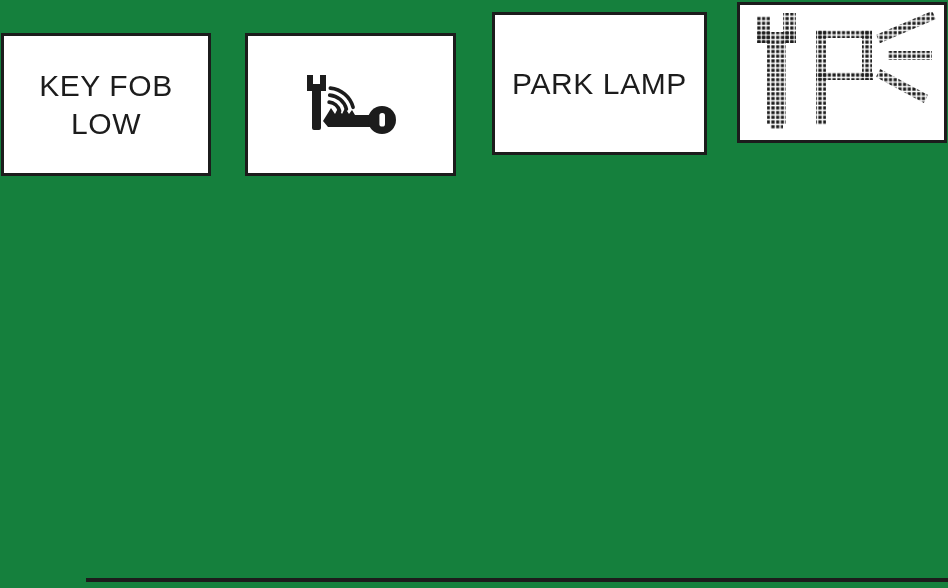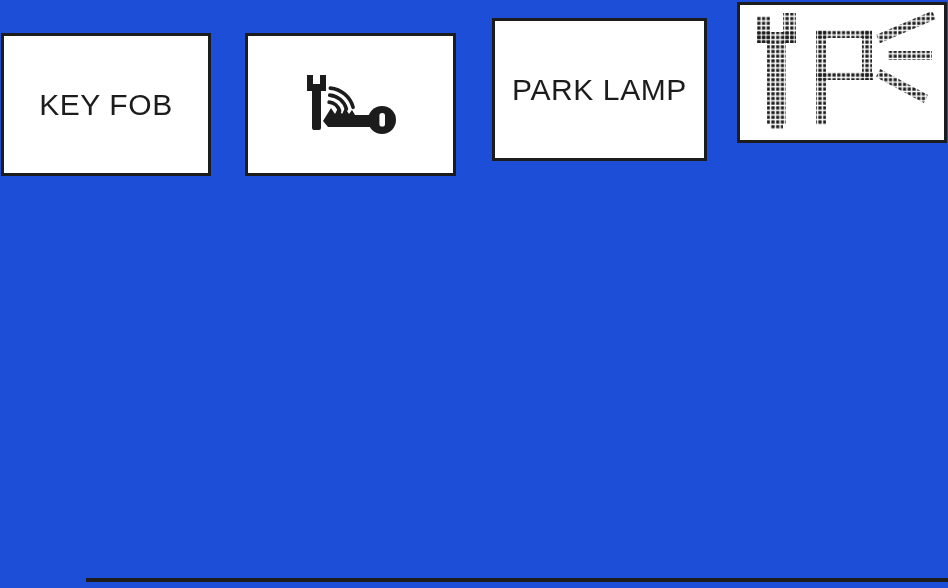--- a/index.html
+++ b/index.html
@@ -4,21 +4,21 @@
 <style>
   html, body {
     margin: 0;
     padding: 0;
     background: #ffffff;
   }
   #page {
     position: relative;
     width: 948px;
     height: 588px;
-    background: #1d4ed8;
+    background: #15803d;
     font-family: "Liberation Sans", sans-serif;
     overflow: hidden;
   }
   .figure-box {
     position: absolute;
     box-sizing: border-box;
     border: 3px solid #1c1c1c;
     background: #ffffff;
     display: flex;
     flex-direction: column;
@@ -27,39 +27,40 @@
   }
   .message-line {
     font-size: 30px;
     line-height: 38px;
     letter-spacing: 0.6px;
     color: #1c1c1c;
     white-space: nowrap;
   }
   #box-keyfob-message { left: 1px;   top: 33px; width: 210px; height: 143px; }
   #box-keyfob-symbol  { left: 245px; top: 33px; width: 211px; height: 143px; }
-  #box-parklamp-message { left: 492px; top: 18px; width: 215px; height: 143px; }
+  #box-parklamp-message { left: 492px; top: 12px; width: 215px; height: 143px; }
   #box-parklamp-symbol  { left: 737px; top: 2px; width: 210px; height: 141px; }
   #box-parklamp-symbol svg { transform: translateX(5px); }
   .footer-rule {
     position: absolute;
     left: 86px;
     top: 578px;
     width: 862px;
     height: 4px;
     background: #1c1c1c;
   }
 </style>
 </head>
 <body>
 
 <div id="page">
 
   <div id="box-keyfob-message" class="figure-box">
     <span class="message-line">KEY FOB</span>
+    <span class="message-line">LOW</span>
   </div>
 
   <div id="box-keyfob-symbol" class="figure-box">
     <span>
       <svg width="100" height="70" viewBox="0 0 100 70" xmlns="http://www.w3.org/2000/svg">
 
         <path d="M6,7 h6 v9 h7 v-9 h6 v16 h-5 v37 a2,2 0 0 1 -2,2 h-5 a2,2 0 0 1 -2,-2 v-37 h-5 z" fill="#1c1c1c"></path>
 
         <g fill="none" stroke="#1c1c1c" stroke-width="3.6" stroke-linecap="round">
           <path d="M28.1,34.1 A12,12 0 0 1 38.6,42.9"></path>

